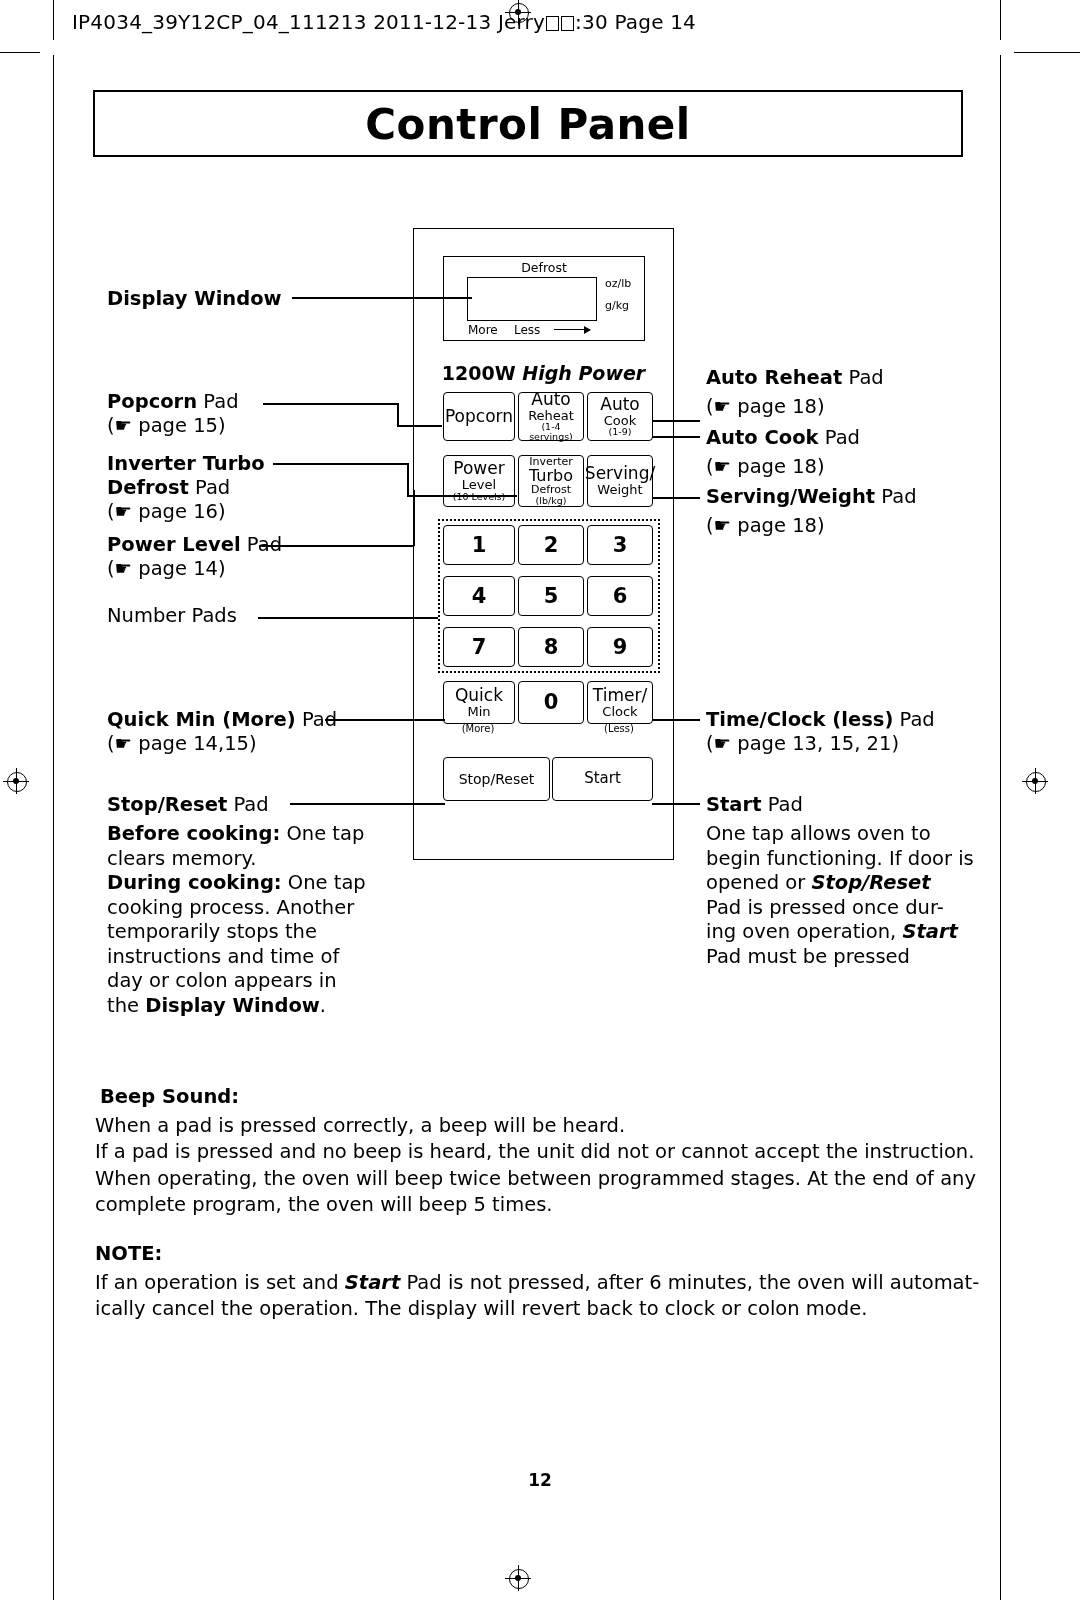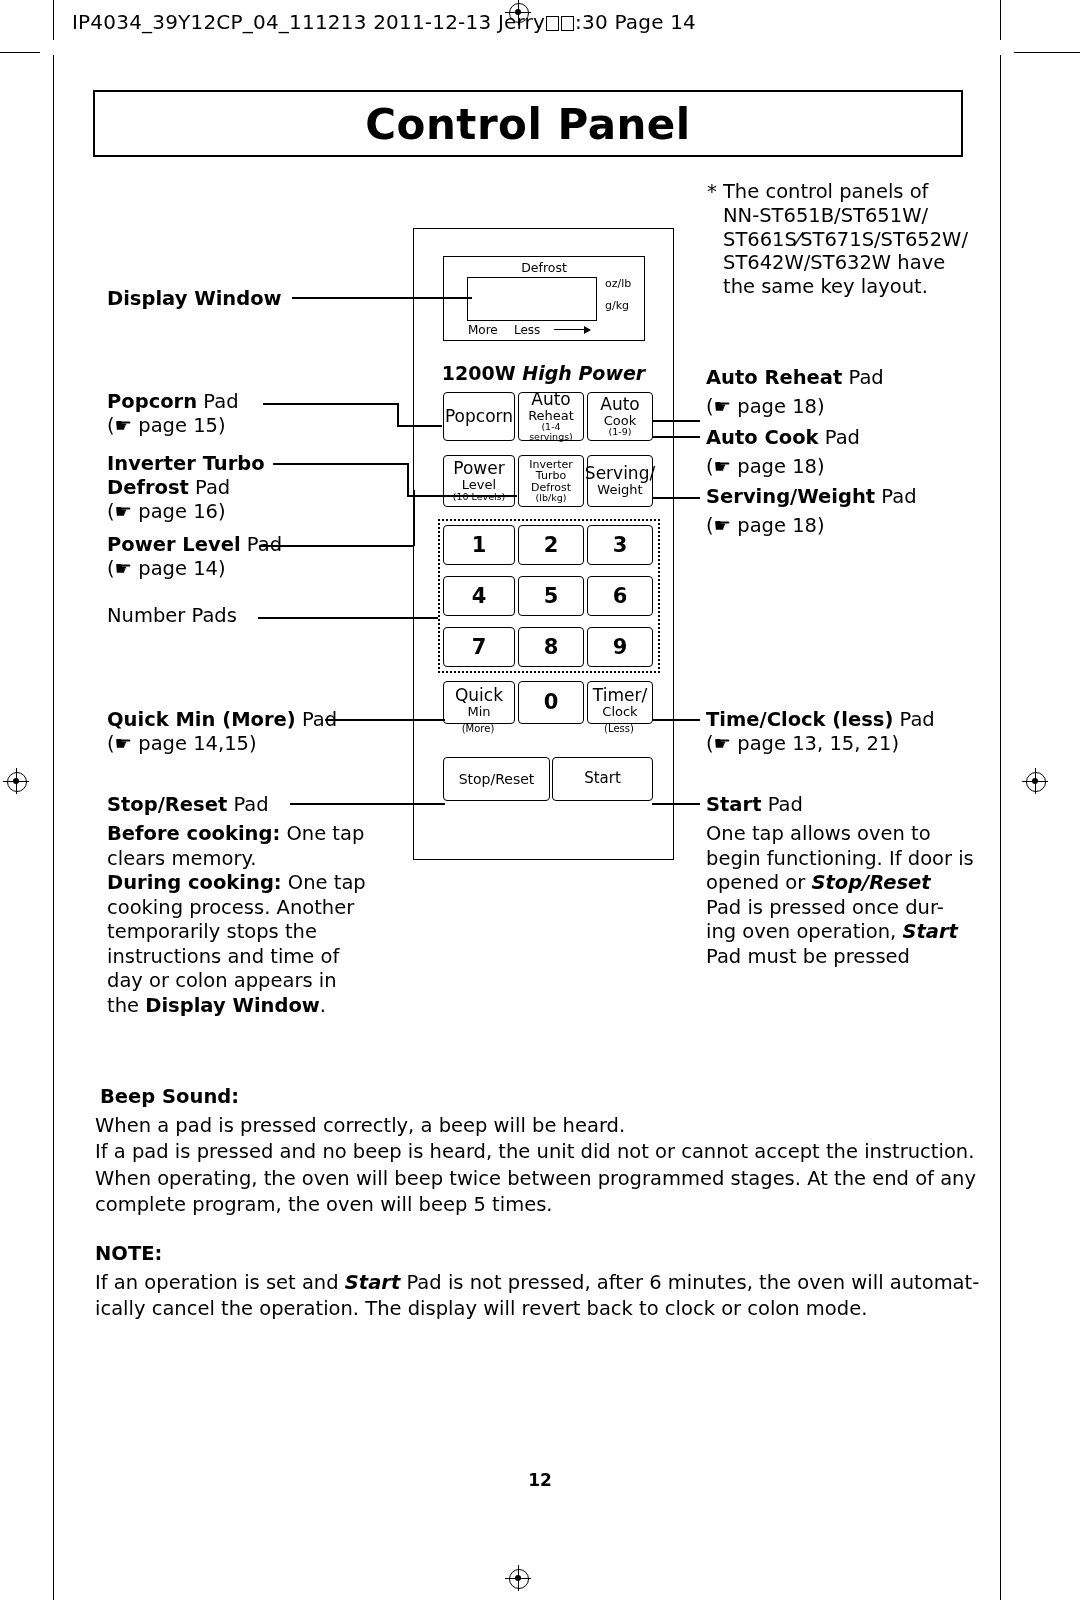--- a/index.html
+++ b/index.html
@@ -103,27 +103,20 @@
   </div>
 
   <div class="hdr">
     <span>IP4034_39Y12CP_04_111213  2011-12-13  Jerry</span><span class="sq"></span><span class="sq"></span><span>:30  Page 14</span>
   </div>
 
   <div class="titlebox">
     <div class="t">Control Panel</div>
   </div>
 
-  <div class="lbl" style="left:707px;top:180px;width:290px;">
-    <div>* The control panels of</div>
-    <div style="padding-left:16px">NN-ST651B/ST651W/</div>
-    <div style="padding-left:16px">ST661S⁄ST671S/ST652W/</div>
-    <div style="padding-left:16px">ST642W/ST632W have</div>
-    <div style="padding-left:16px">the same key layout.</div>
-  </div>
 
   <div class="panel">
 
     <div class="disp">
       <div class="dlabel">Defrost</div>
       <div class="screen"></div>
       <div class="ozlb">oz/lb</div>
       <div class="gkg">g/kg</div>
       <div class="more">More</div>
       <div class="less">Less</div>
@@ -148,21 +141,21 @@
       <div class="sub">(1-9)</div>
     </div>
 
     <div class="btn" style="left:29px;top:226px;width:70px;height:50px;">
       <div class="l1">Power</div>
       <div class="l2">Level</div>
       <div class="sub">(10 Levels)</div>
     </div>
     <div class="btn" style="left:104px;top:226px;width:64px;height:50px;">
       <div class="sub" style="font-size:11px">Inverter</div>
-      <div class="sub" style="font-size:11px">Turbo</div>
+      <div class="sub" style="font-size:16px">Turbo</div>
       <div class="sub" style="font-size:11px">Defrost</div>
       <div class="sub">(lb/kg)</div>
     </div>
     <div class="btn" style="left:173px;top:226px;width:64px;height:50px;">
       <div class="l1">Serving/</div>
       <div class="l2">Weight</div>
     </div>
 
     <div class="dots" style="left:24px;top:290px;width:218px;height:150px;"></div>
 

